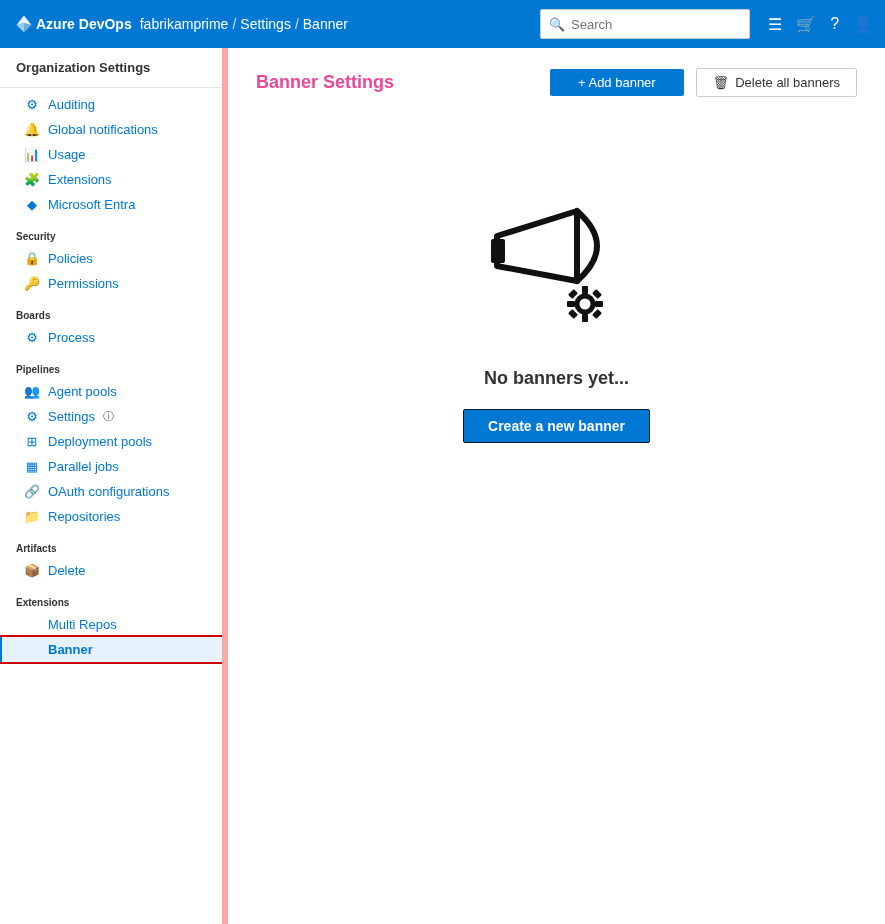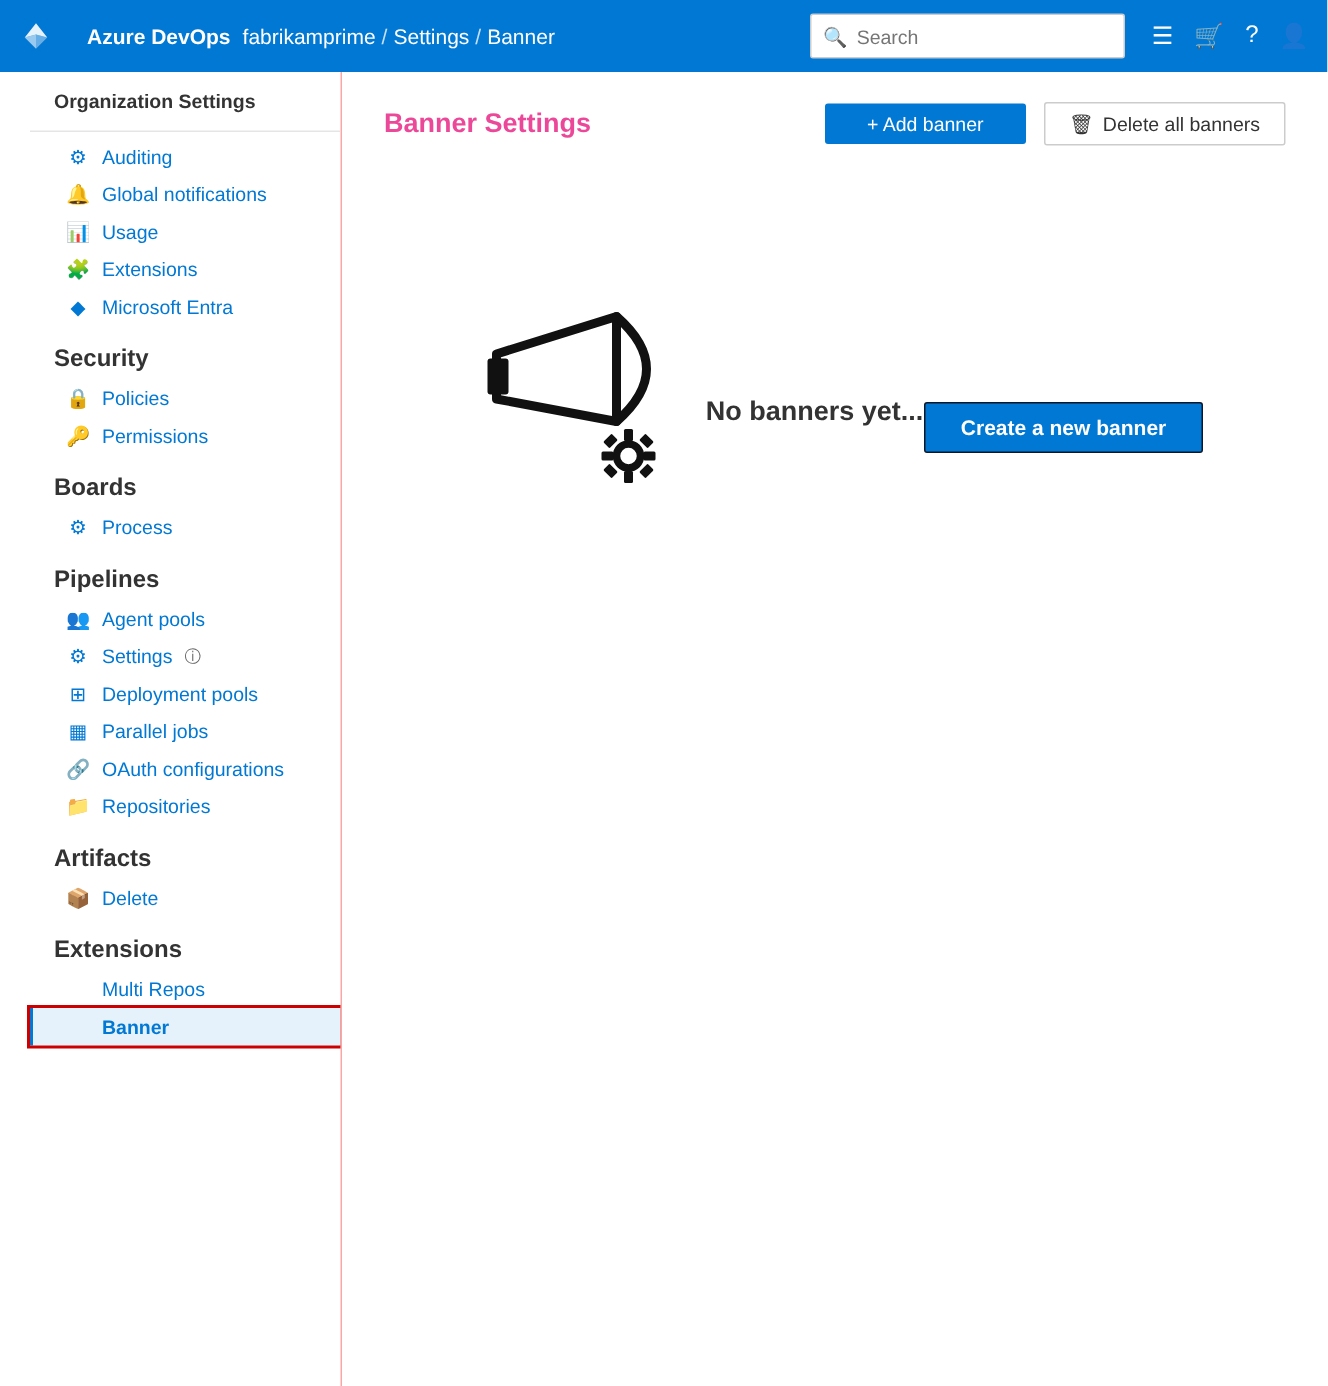--- a/index.html
+++ b/index.html
@@ -2,44 +2,44 @@
 <html><head>
   <meta charset="utf-8">
   <style>
     * { box-sizing: border-box; margin: 0; padding: 0; }
     body { font-family: "Segoe UI", Arial, sans-serif; font-size: 13px; color: #333; background: #fff; height: 924px; width: 885px; overflow: hidden; display: flex; flex-direction: column; }
 
     
     .topbar {
       display: flex; align-items: center; background: #0078d4; height: 48px; padding: 0 12px; gap: 8px; flex-shrink: 0;
     }
-    .topbar-logo { display: flex; align-items: center; gap: 22px; color: #fff; font-size: 14px; font-weight: 600; }
+    .topbar-logo { display: flex; align-items: center; gap: 0; color: #fff; font-size: 14px; font-weight: 600; }
     .topbar-logo svg { width: 24px; height: 24px; }
     .topbar-breadcrumb { color: #c8e0f4; font-size: 14px; display: flex; align-items: center; gap: 4px; }
     .topbar-breadcrumb span { color: #fff; }
     .topbar-breadcrumb .sep { color: #c8e0f4; }
     .topbar-search {
       margin-left: auto; display: flex; align-items: center; background: #fff; border: 1px solid #ccc; border-radius: 2px; padding: 0 8px; height: 30px; width: 210px; gap: 6px;
     }
     .topbar-search input { border: none; outline: none; font-size: 13px; width: 100%; color: #333; }
     .topbar-icons { display: flex; align-items: center; gap: 14px; margin-left: 10px; }
     .topbar-icon { color: #fff; font-size: 16px; cursor: pointer; }
 
     
     .main-layout { display: flex; flex: 1; overflow: hidden; }
 
     
     .sidebar {
-      width: 228px; min-width: 228px; background: #fff; border-right: 1px solid #fca5a5; overflow-y: auto; padding-bottom: 20px; padding-left: 20px;
+      width: 228px; min-width: 228px; background: #fff; border-right: 6px solid #fca5a5; overflow-y: auto; padding-bottom: 20px;
     }
     .sidebar-title {
       font-size: 13px; font-weight: 700; color: #333; padding: 12px 16px 8px 16px;
     }
     .sidebar-section-title {
-      font-size: 16px; font-weight: 700; color: #333; padding: 14px 16px 4px 16px; text-transform: none;
+      font-size: 10px; font-weight: 700; color: #333; padding: 14px 16px 4px 16px; text-transform: none;
     }
     .sidebar-item {
       display: flex; align-items: center; gap: 8px; padding: 5px 16px 5px 24px; cursor: pointer; color: #0078d4; font-size: 13px; text-decoration: none;
     }
     .sidebar-item.active { background: #e6f2fb; color: #0078d4; font-weight: 600; border-left: 2px solid #0078d4; padding-left: 22px; }
     .sidebar-item-icon { font-size: 13px; width: 16px; text-align: center; flex-shrink: 0; }
     .sidebar-divider { height: 1px; background: #e5e5e5; margin: 4px 0; }
 
     
     .content { flex: 1; background: #fff; padding: 20px 28px; overflow-y: auto; }
@@ -47,21 +47,21 @@
     .content-title { font-size: 18px; font-weight: 700; color: #ec4899; flex: 1; }
     .btn-primary {
       background: #0078d4; color: #fff; border: none; padding: 6px 28px; font-size: 13px; cursor: pointer; border-radius: 2px; display: flex; align-items: center; gap: 6px;
     }
     .btn-secondary {
       background: #fff; color: #333; border: 1px solid #ccc; padding: 6px 16px; font-size: 13px; cursor: pointer; border-radius: 2px; display: flex; align-items: center; gap: 6px;
     }
 
     
     .empty-state {
-      display: flex; flex-direction: row; align-items: center; justify-content: center; padding-top: 80px;
+      display: flex; flex-direction: column; align-items: center; justify-content: center; padding-top: 80px;
     }
     .empty-state-icon { margin-bottom: 24px; }
     .empty-state-text { font-size: 18px; font-weight: 700; color: #333; margin-bottom: 20px; }
     .btn-create-banner {
       background: #0078d4; color: #fff; border: 1px solid #0f172a; padding: 8px 24px; font-size: 14px; cursor: pointer; border-radius: 2px; font-weight: 600;
     }
 
     
     .sidebar::-webkit-scrollbar { width: 6px; }
     .sidebar::-webkit-scrollbar-thumb { background: #ccc; border-radius: 3px; }

